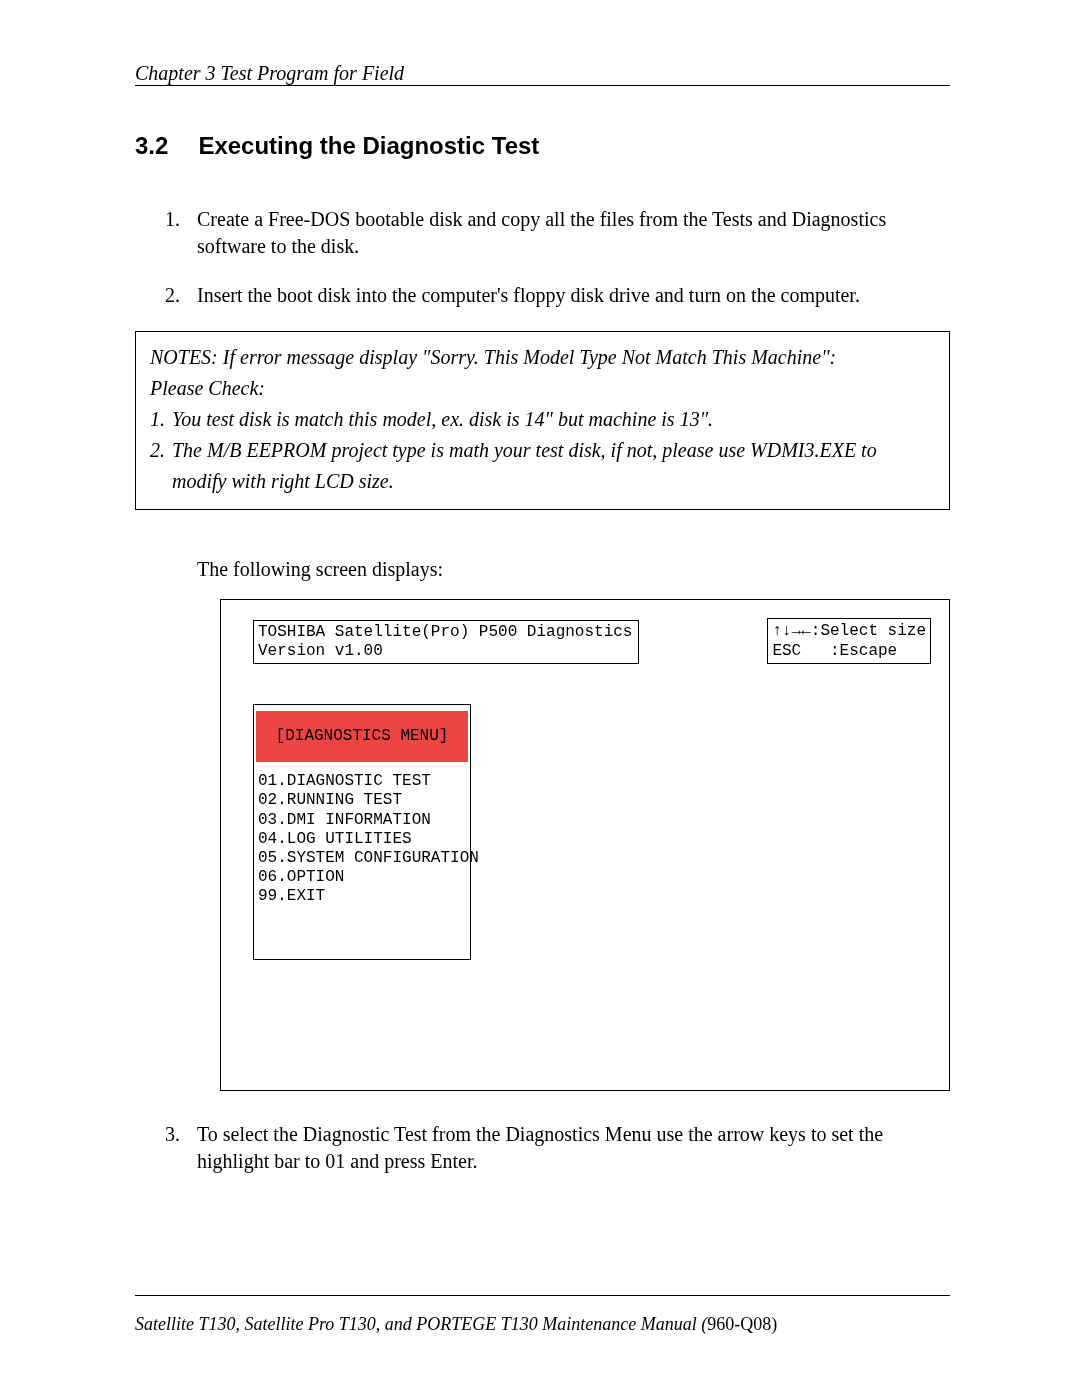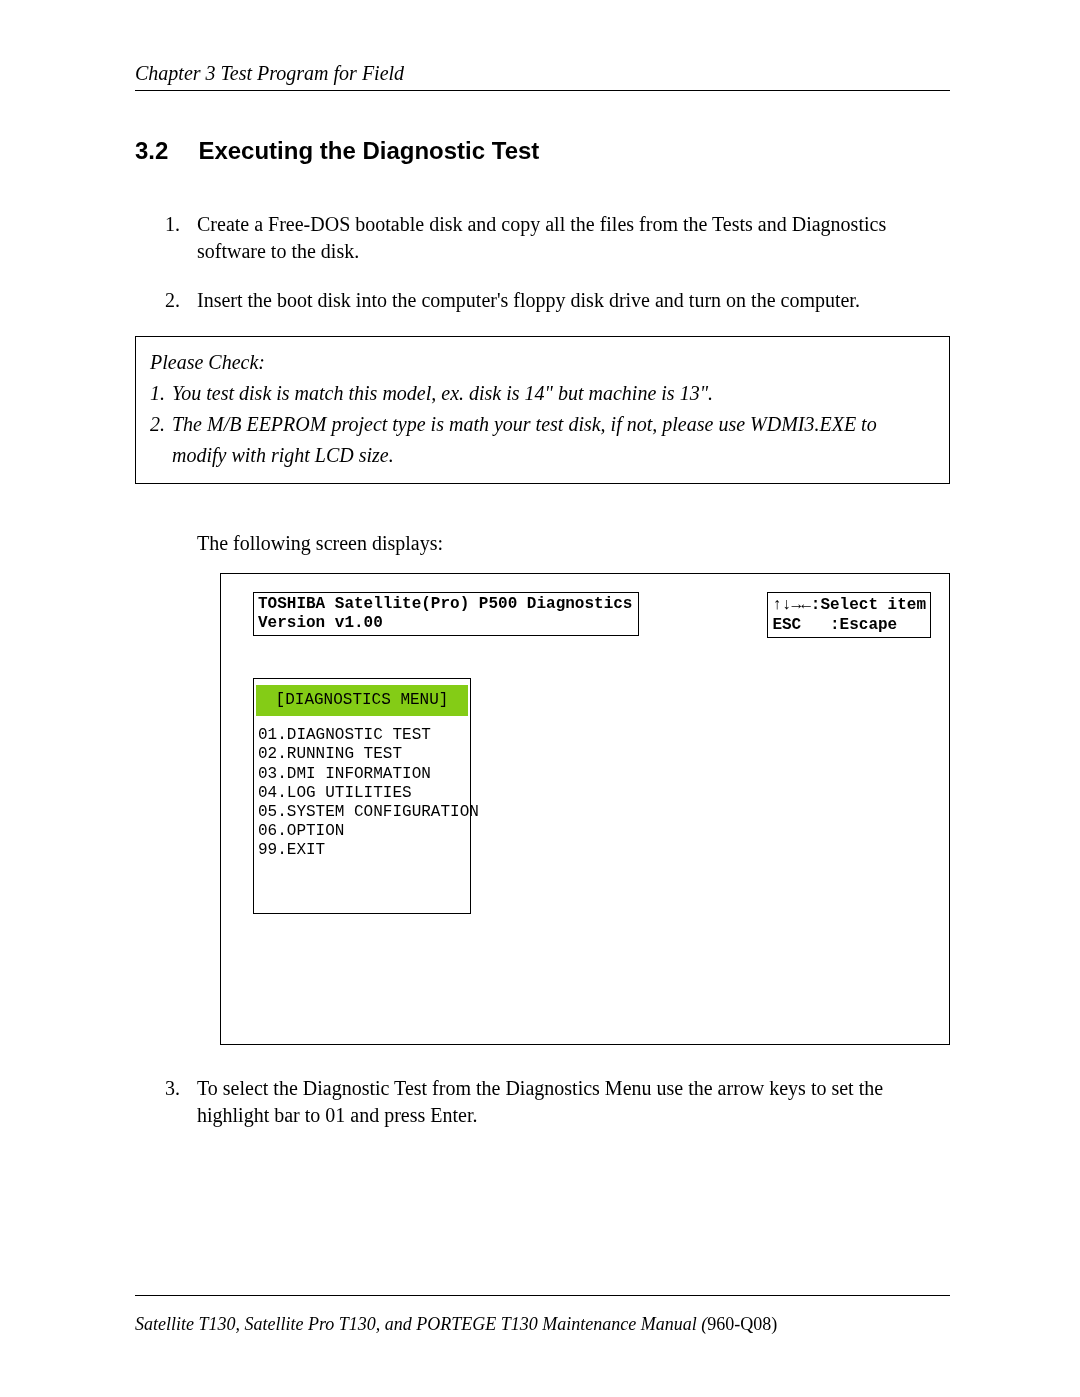--- a/index.html
+++ b/index.html
@@ -13,21 +13,20 @@
     position: relative;
     box-sizing: border-box;
   }
   .page {
     padding: 62px 130px 60px 135px;
     box-sizing: border-box;
   }
   .chapter-header {
     font-style: italic;
     font-size: 20px;
-    padding-bottom: 5px;
     border-bottom: 1.5px solid #000;
     margin-bottom: 46px;
   }
   .section-title {
     font-family: Arial, Helvetica, sans-serif;
     font-size: 24px;
     font-weight: bold;
     margin-bottom: 46px;
   }
   .section-title .num {
@@ -95,44 +94,43 @@
     font-family: "Courier New", Courier, monospace;
     font-size: 16px;
     line-height: 1.2;
     position: relative;
     min-height: 260px;
     box-sizing: content-box;
   }
   .screen-top {
     display: flex;
     justify-content: space-between;
-    align-items: flex-start;
-    font-weight: bold;
+    align-items: flex-end;
   }
   .screen-title-box {
     border: 1px solid #000;
     padding: 2px 6px 2px 4px;
     white-space: pre;
   }
   .screen-hints-box {
     border: 1px solid #000;
     padding: 2px 4px;
     white-space: pre;
     line-height: 1.25;
   }
   .menu-box {
     border: 1px solid #000;
     margin-top: 40px;
     width: 212px;
     padding: 6px 2px 52px 2px;
   }
   .menu-title-row {
-    background: #84cc16;
+    background: #ef4444;
     text-align: center;
-    padding: 6px 0;
+    padding: 16px 0;
     margin-bottom: 10px;
   }
   .menu-items {
     white-space: pre;
     padding-left: 2px;
   }
   .step3-wrap {
     margin-top: 30px;
   }
   .footer {
@@ -157,34 +155,35 @@
     <span class="num">3.2</span><span>Executing the Diagnostic Test</span>
   </div>
 
 
   <ol class="steps">
     <li>Create a Free-DOS bootable disk and copy all the files from the Tests and Diagnostics software to the disk.</li>
     <li>Insert the boot disk into the computer's floppy disk drive and turn on the computer.</li>
   </ol>
 
   <div class="notes-box">
+    <div>NOTES:  If error message display "Sorry. This Model Type Not Match This Machine":</div>
     <div>Please Check:</div>
     <ol>
       <li>You test disk is match this model, ex. disk is 14" but machine is 13".</li>
       <li>The M/B EEPROM project type is math your test disk, if not, please use WDMI3.EXE to modify with right LCD size.</li>
     </ol>
   </div>
 
   <div class="screen-caption">The following screen displays:</div>
 
   <div class="screen-box">
     <div class="screen-top">
       <div class="screen-title-box"><span>TOSHIBA Satellite(Pro) P500 Diagnostics</span>
 <span>Version v1.00</span></div>
-      <div class="screen-hints-box"><span>↑↓→←:Select item</span>
+      <div class="screen-hints-box"><span>↑↓→←:Select size</span>
 <span>ESC   :Escape</span></div>
     </div>
 
     <div class="menu-box">
       <div class="menu-title-row">[DIAGNOSTICS MENU]</div>
       <div class="menu-items">01.DIAGNOSTIC TEST
 02.RUNNING TEST
 03.DMI INFORMATION
 04.LOG UTILITIES
 05.SYSTEM CONFIGURATION

